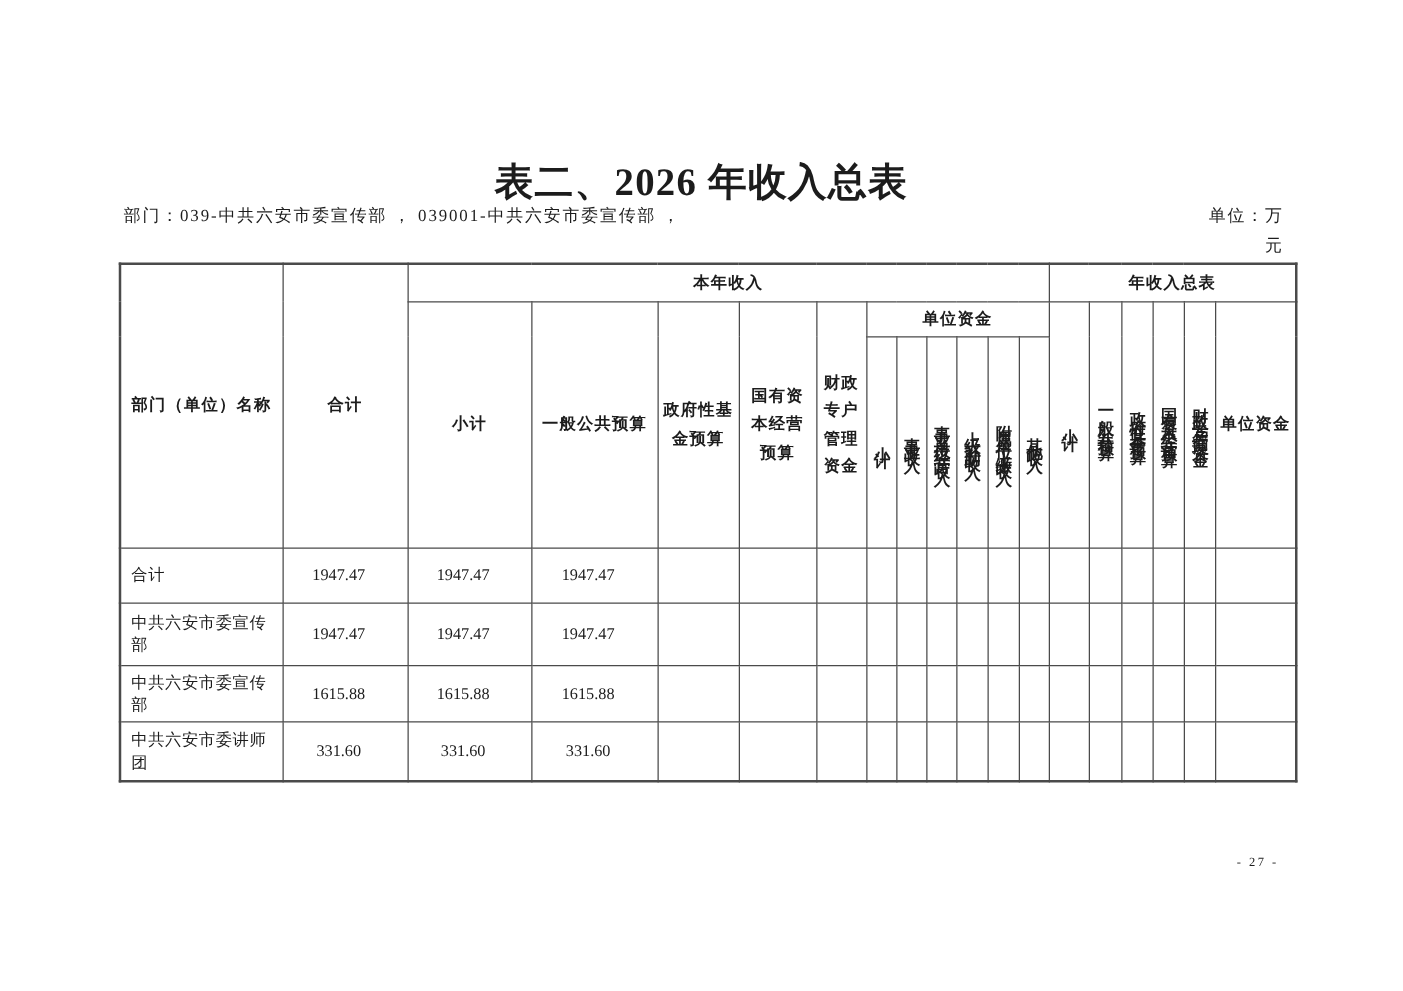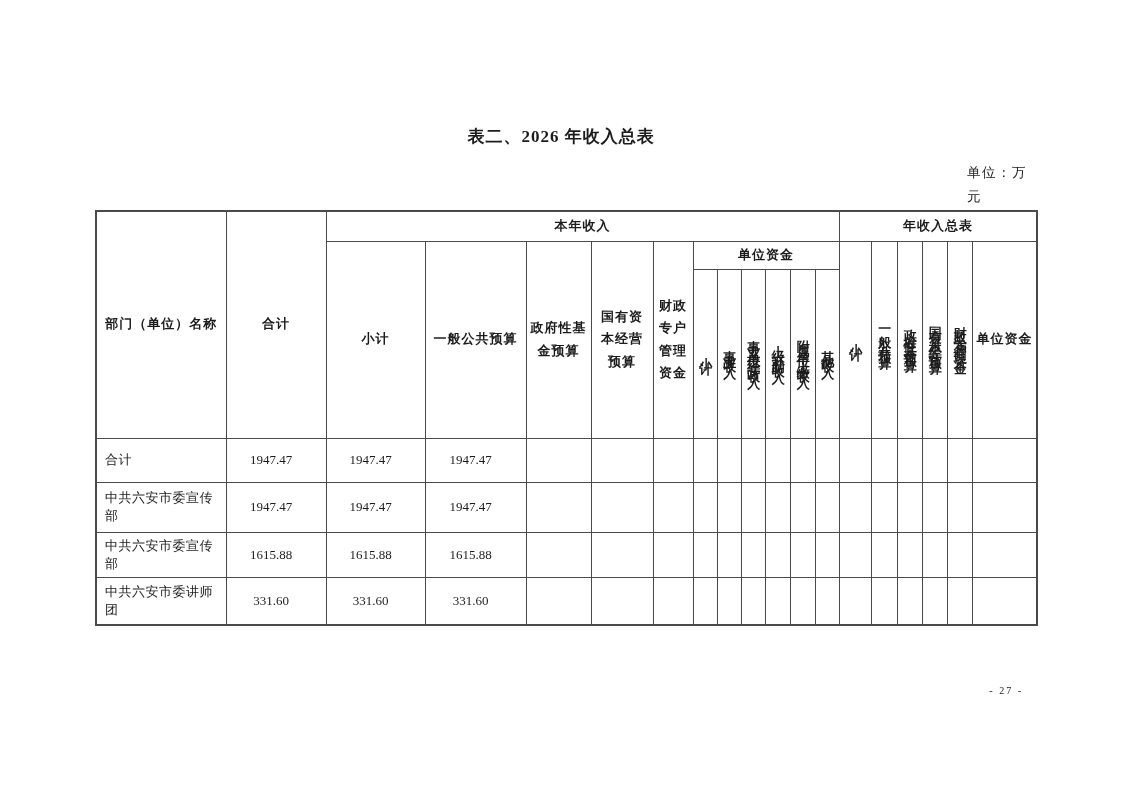--- a/index.html
+++ b/index.html
@@ -7,29 +7,29 @@
     position:relative;
     width:1122px;height:793px;
     background:#ffffff;
     font-family:"Liberation Serif","DejaVu Serif",serif;
     color:#1c1c1c;
     overflow:hidden;
   }
   .title{
     position:absolute;top:125px;left:0;width:100%;
     text-align:center;
-    font-size:17px;font-weight:700;letter-spacing:1px;
+    font-size:31px;font-weight:700;letter-spacing:1px;
   }
   .meta{
     position:absolute;top:161px;left:99px;width:928px;
     display:flex;justify-content:space-between;
     font-size:13.5px;line-height:24px;letter-spacing:1.5px;
   }
   .meta-left{text-align:left;max-width:760px;}
-  .meta-right{text-align:left;}
+  .meta-right{text-align:right;}
   table.main{
     position:absolute;top:210px;left:95px;
     border-collapse:collapse;table-layout:fixed;width:941px;
     border:2px solid #4a4a4a;
   }
   .main th,.main td{
     border:1px solid #4a4a4a;
     padding:0;
     vertical-align:middle;
     text-align:center;
@@ -64,20 +64,21 @@
 </style>
 </head>
 <body>
 
 <div class="page">
 
   <div class="title">表二、2026 年收入总表</div>
 
   <div class="meta">
     <div class="meta-left">
+      <div>部门：039-中共六安市委宣传部 ， 039001-中共六安市委宣传部 ，</div>
     </div>
     <div class="meta-right">
       <div>单位：万</div>
       <div>元</div>
     </div>
   </div>
 
   <table class="main">
     <colgroup>
       <col style="width:130px">

